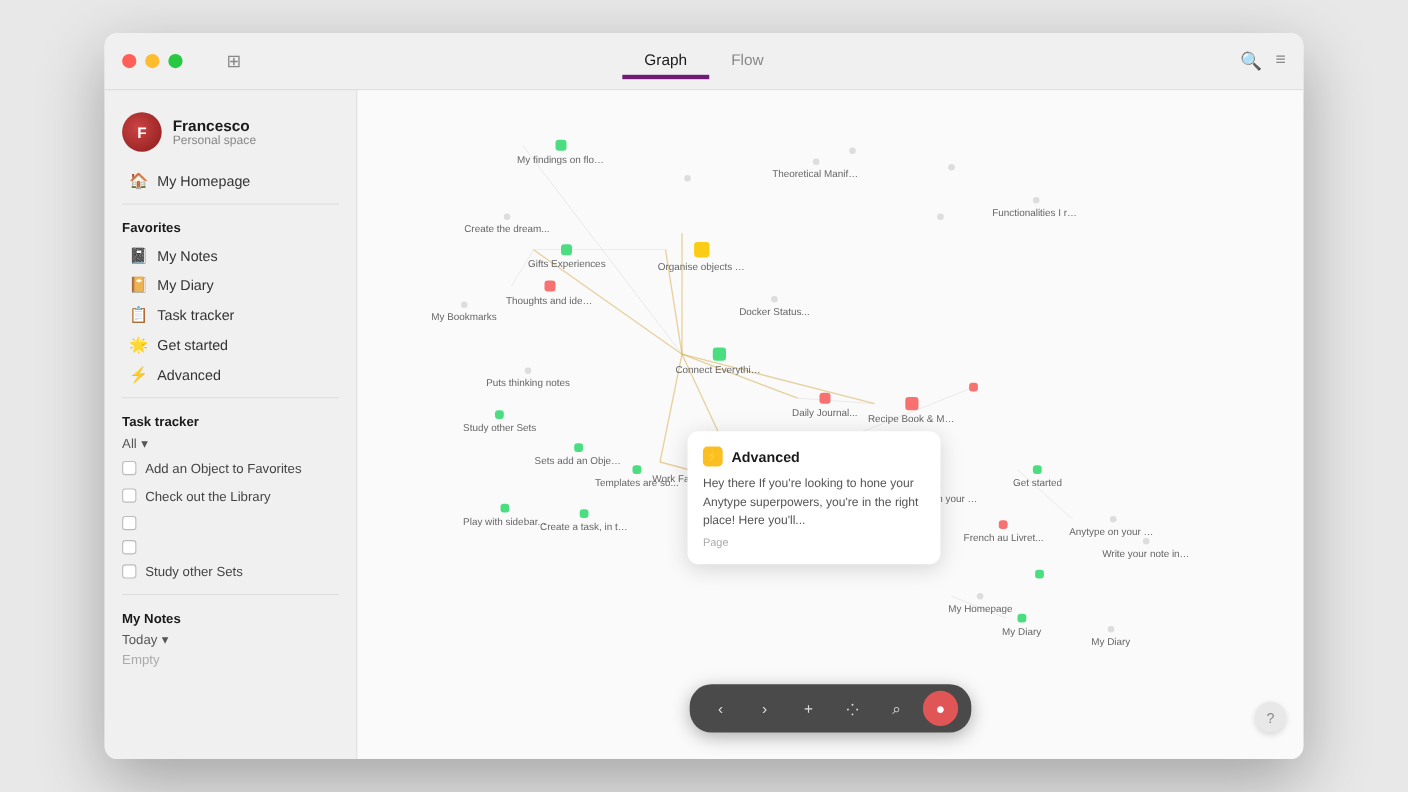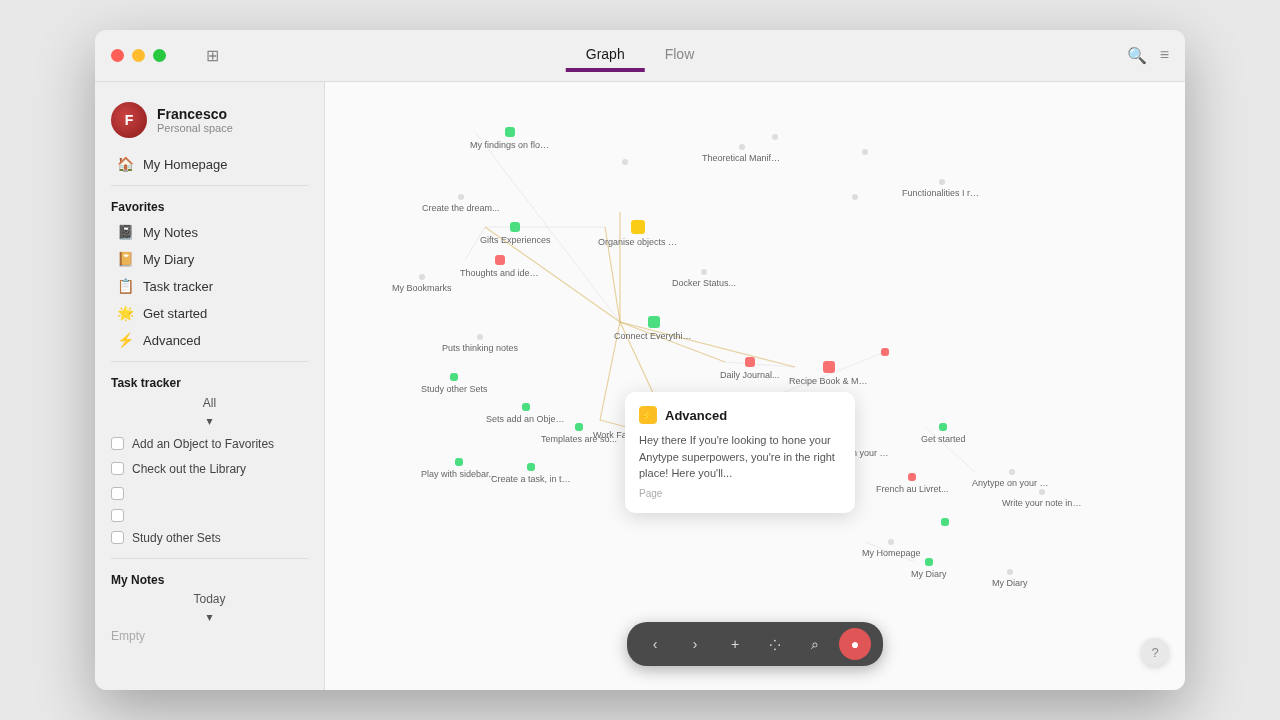--- a/index.html
+++ b/index.html
@@ -161,21 +161,20 @@
       padding: 6px 16px 2px;
     }
     .task-filter {
       display: flex;
       align-items: center;
       gap: 4px;
       padding: 4px 16px;
       font-size: 12px;
       color: #555;
       cursor: pointer;
-      flex-direction: column;
     }
     .task-item {
       display: flex;
       align-items: flex-start;
       gap: 8px;
       padding: 4px 16px;
       font-size: 12px;
       color: #444;
       cursor: pointer;
     }
@@ -196,21 +195,20 @@
       padding: 6px 16px 2px;
     }
     .notes-filter {
       display: flex;
       align-items: center;
       gap: 4px;
       padding: 3px 16px;
       font-size: 12px;
       color: #555;
       cursor: pointer;
-      flex-direction: column;
     }
     .notes-empty {
       font-size: 12px;
       color: #aaa;
       padding: 2px 16px 6px;
     }
     
     .graph-area {
       flex: 1;
       background: #fafafa;

